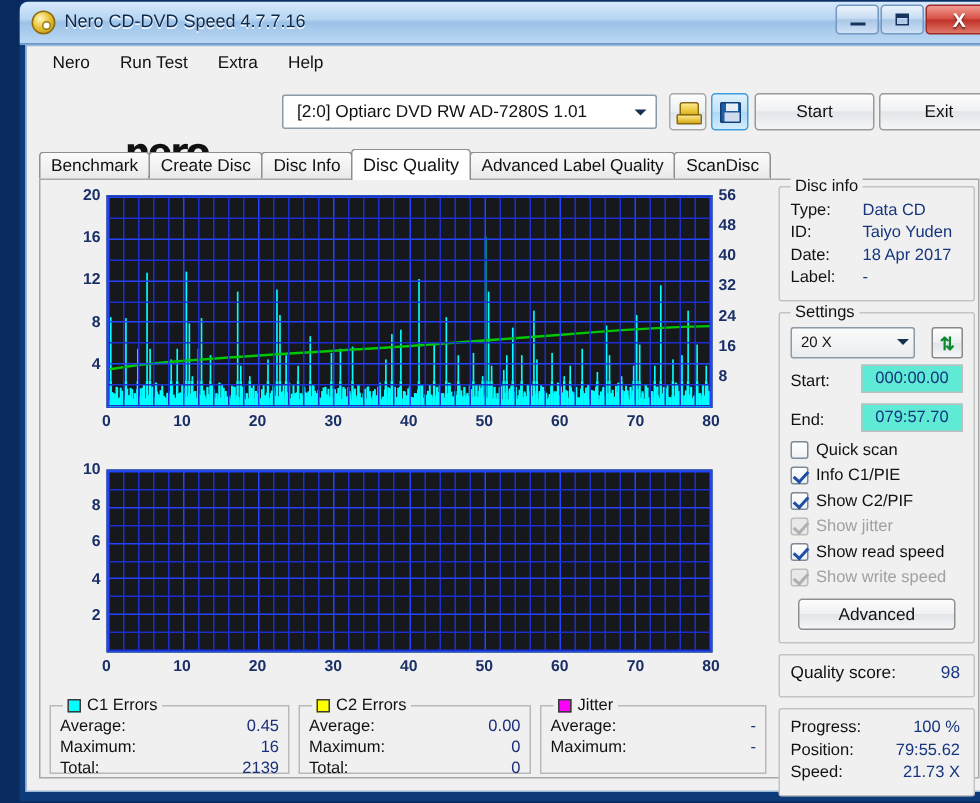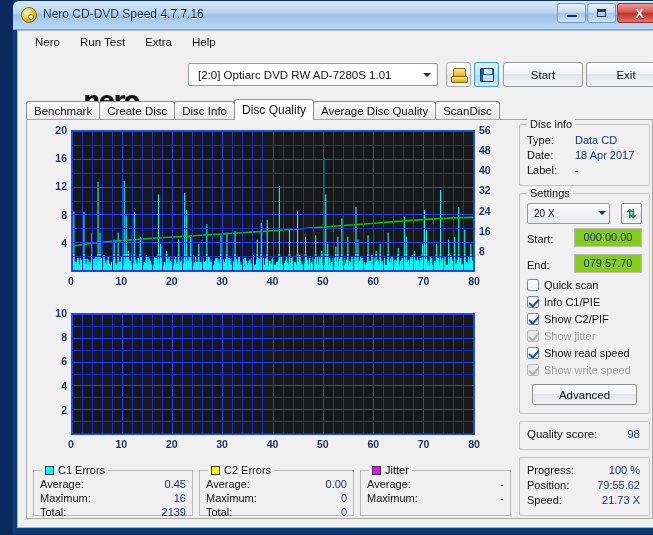--- a/index.html
+++ b/index.html
@@ -207,21 +207,21 @@
     position:absolute; right:7px; top:9px; width:21px; height:21px;
     border:1px solid #8a8a8a; border-radius:2px;
     background:linear-gradient(180deg,#fdfdfd,#eceff2 50%,#e0e4e8 51%,#f4f6f8);
     display:flex; align-items:center; justify-content:center;
     color:#0a8a2a; font-size:12px; font-weight:bold; line-height:1;
   }
   .fieldrow { position:relative; height:22px; margin-top:4px; font-size:11px; color:#111; }
   .fieldrow .lbl { position:absolute; left:0; top:5px; }
   .txtfield {
     position:absolute; right:0; top:0; width:68px; height:19px;
-    border:1px solid #bdbdbd; background:#84cc16;
+    border:1px solid #bdbdbd; background:#5eead4;
     font-size:11px; color:#16357e; text-align:center; line-height:17px;
   }
   .cbrow { position:relative; height:17px; font-size:11px; color:#111; display:flex; align-items:center; gap:5px; }
   .cbrow.disabled { color:#a0a0a0; }
   .cb {
     width:12px; height:12px; border:1px solid #7c8a99; border-radius:2px;
     background:linear-gradient(180deg,#fff,#eef1f4);
     display:inline-block; position:relative; flex:none;
   }
   .cb.checked:after {
@@ -292,21 +292,21 @@
 
       <div class="gbtn" id="btn-start">Start</div>
       <div class="gbtn" id="btn-exit">Exit</div>
     </div>
 
     <div class="tabs">
       <div class="tab">Benchmark</div>
       <div class="tab">Create Disc</div>
       <div class="tab">Disc Info</div>
       <div class="tab active">Disc Quality</div>
-      <div class="tab">Average Disc Quality</div>
+      <div class="tab">Advanced Label Quality</div>
       <div class="tab">ScanDisc</div>
     </div>
 
     <div class="tabpage">
 
       <div class="chart-wrap">
 
         <div class="chart1">
           <div class="plot" id="plot1" style="left:38px; top:6px; width:404px; height:142px;">
             <svg class="series" id="svg1" width="404" height="142">
@@ -1151,20 +1151,24 @@
 
       <div class="rpanel">
 
         <div class="group">
           <div class="glabel">Disc info</div>
           <div class="kv">
             <span>Type:</span>
             <span class="val">Data CD</span>
           </div>
           <div class="kv">
+            <span>ID:</span>
+            <span class="val">Taiyo Yuden</span>
+          </div>
+          <div class="kv">
             <span>Date:</span>
             <span class="val">18 Apr 2017</span>
           </div>
           <div class="kv">
             <span>Label:</span>
             <span class="val">-</span>
           </div>
         </div>
 
         <div class="group">

